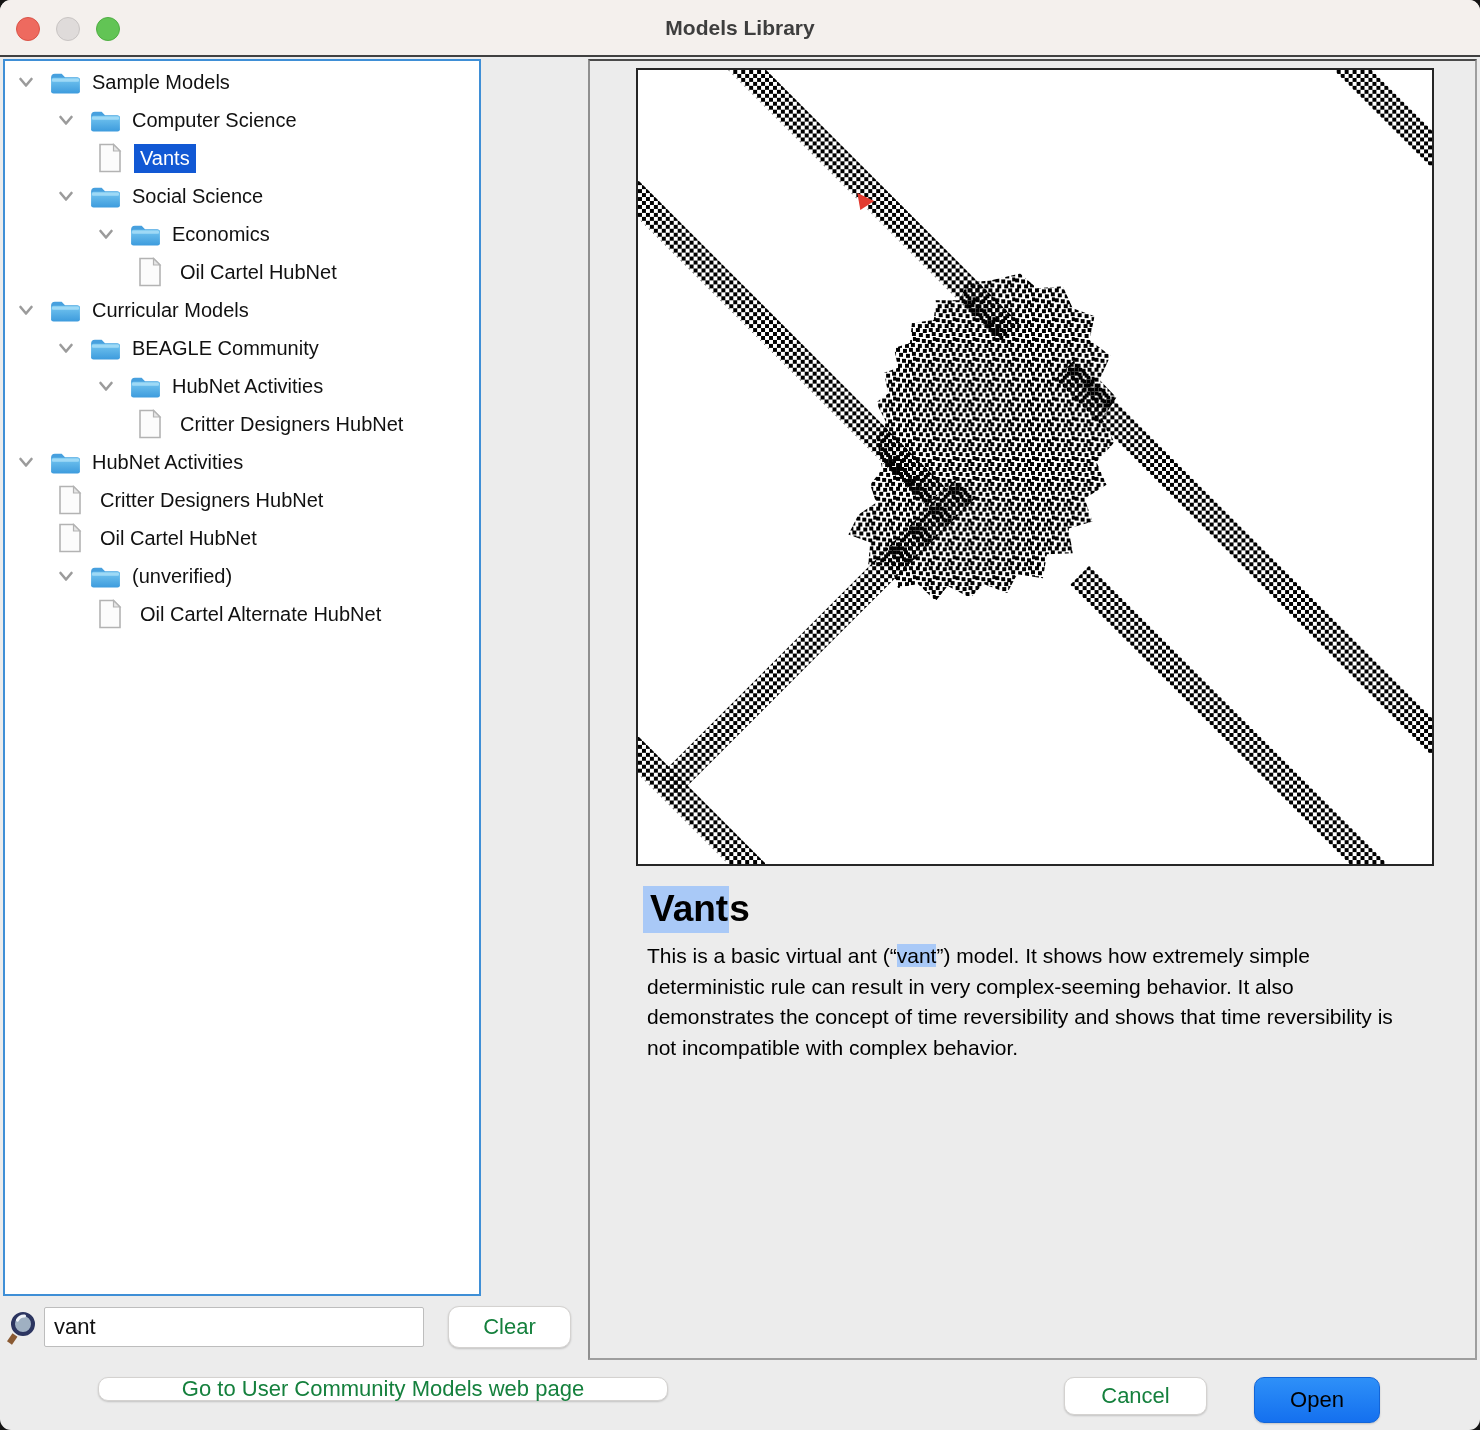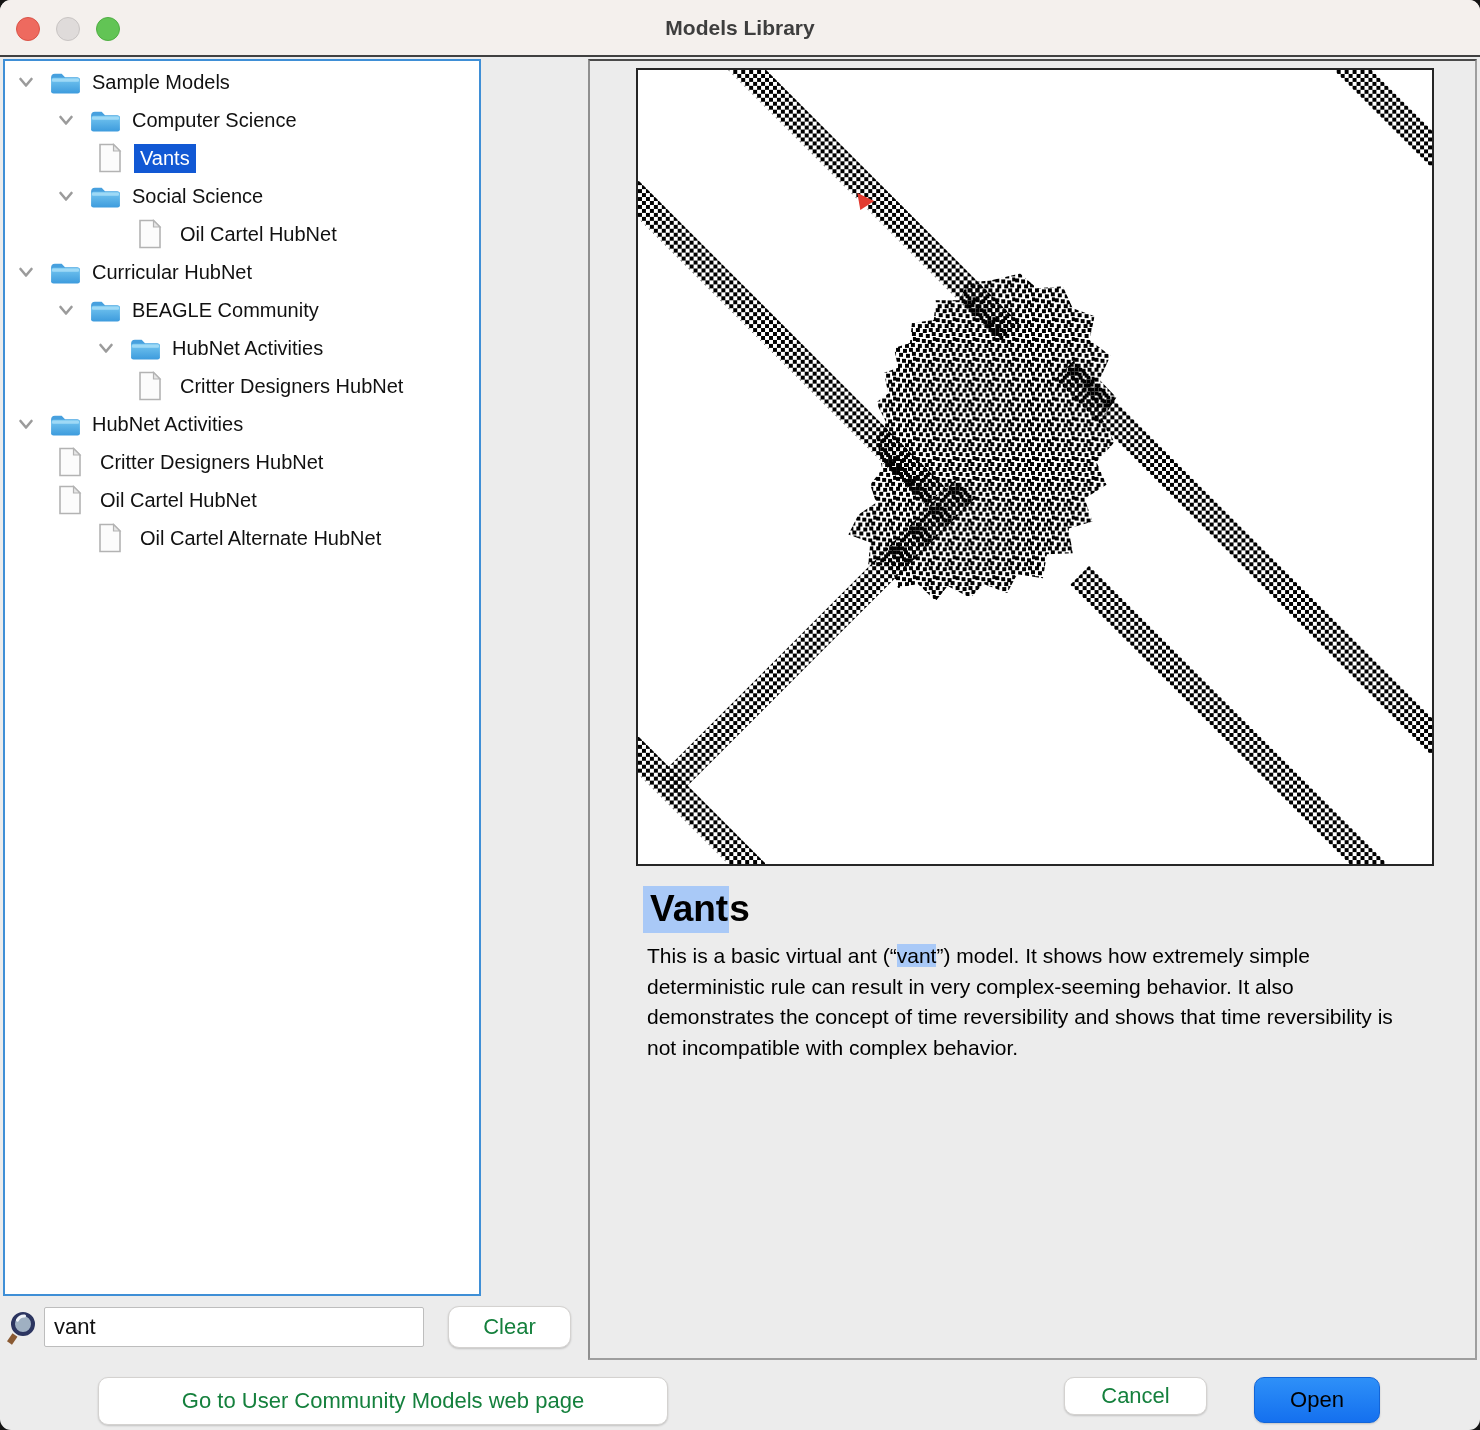--- a/index.html
+++ b/index.html
@@ -31,21 +31,21 @@
   .btn-clear{position:absolute;left:448px;top:3px;width:123px;height:42px;}
   
   .right-panel{position:absolute;left:588px;top:59px;width:889px;height:1301px;background:#ececec;box-sizing:border-box;
     border-top:2px solid #4a4a4a;border-left:2px solid #8f8f8f;border-right:2px solid #9e9e9e;border-bottom:2px solid #9e9e9e;}
   .preview-img{position:absolute;left:46px;top:7px;width:798px;height:798px;background:#fff;border:2px solid #262626;box-sizing:border-box;overflow:hidden;}
   .preview-title{position:absolute;left:53px;top:824px;font-size:37px;font-weight:bold;line-height:47px;color:#000;}
   .hl{background:#a9c9f7;}
   .preview-title .hl{padding:2px 1px 4px 7px;}
   .preview-desc{position:absolute;left:57px;top:880px;width:766px;font-size:21px;line-height:30.5px;color:#000;}
   
-  .btn-community{position:absolute;left:98px;top:1377px;width:570px;height:48px;border-radius:10px;font-size:22px;}
+  .btn-community{position:absolute;left:98px;top:1377px;width:570px;height:24px;border-radius:10px;font-size:22px;}
   .btn-cancel{position:absolute;left:1064px;top:1377px;width:143px;height:38px;border-radius:10px;font-size:22px;}
   .btn-open{position:absolute;left:1254px;top:1377px;width:126px;height:46px;border-radius:10px;font-size:22px;
     background:linear-gradient(#2e90f8,#1470ef);border:1px solid #1265d8;color:#000;}
   svg{display:block;}
 </style>
 </head>
 <body>
 
 <svg width="0" height="0" style="position:absolute" aria-hidden="true">
   <defs>
@@ -123,20 +123,33 @@
           </svg>
         </span>
       <span class="icon-slot">
           <svg width="31" height="25">
             <use href="#sym-folder"></use>
           </svg>
         </span>
       <span class="lbl">Social Science</span>
     </div>
 
+    <div class="tree-row lvl2">
+      <span class="chev-slot">
+          <svg width="16" height="11">
+            <use href="#sym-chev"></use>
+          </svg>
+        </span>
+      <span class="icon-slot">
+          <svg width="31" height="25">
+            <use href="#sym-folder"></use>
+          </svg>
+        </span>
+      <span class="lbl">Economics</span>
+    </div>
 
     <div class="tree-row lvl3">
       <span class="icon-slot">
           <svg width="24" height="30">
             <use href="#sym-file"></use>
           </svg>
         </span>
       <span class="lbl">Oil Cartel HubNet</span>
     </div>
 
@@ -144,21 +157,21 @@
       <span class="chev-slot">
           <svg width="16" height="11">
             <use href="#sym-chev"></use>
           </svg>
         </span>
       <span class="icon-slot">
           <svg width="31" height="25">
             <use href="#sym-folder"></use>
           </svg>
         </span>
-      <span class="lbl">Curricular HubNet</span>
+      <span class="lbl">Curricular Models</span>
     </div>
 
     <div class="tree-row lvl1">
       <span class="chev-slot">
           <svg width="16" height="11">
             <use href="#sym-chev"></use>
           </svg>
         </span>
       <span class="icon-slot">
           <svg width="31" height="25">
@@ -216,20 +229,33 @@
 
     <div class="tree-row lvl1">
       <span class="icon-slot">
           <svg width="24" height="30">
             <use href="#sym-file"></use>
           </svg>
         </span>
       <span class="lbl">Oil Cartel HubNet</span>
     </div>
 
+    <div class="tree-row lvl1">
+      <span class="chev-slot">
+          <svg width="16" height="11">
+            <use href="#sym-chev"></use>
+          </svg>
+        </span>
+      <span class="icon-slot">
+          <svg width="31" height="25">
+            <use href="#sym-folder"></use>
+          </svg>
+        </span>
+      <span class="lbl">(unverified)</span>
+    </div>
 
     <div class="tree-row lvl2">
       <span class="icon-slot">
           <svg width="24" height="30">
             <use href="#sym-file"></use>
           </svg>
         </span>
       <span class="lbl">Oil Cartel Alternate HubNet</span>
     </div>
 

